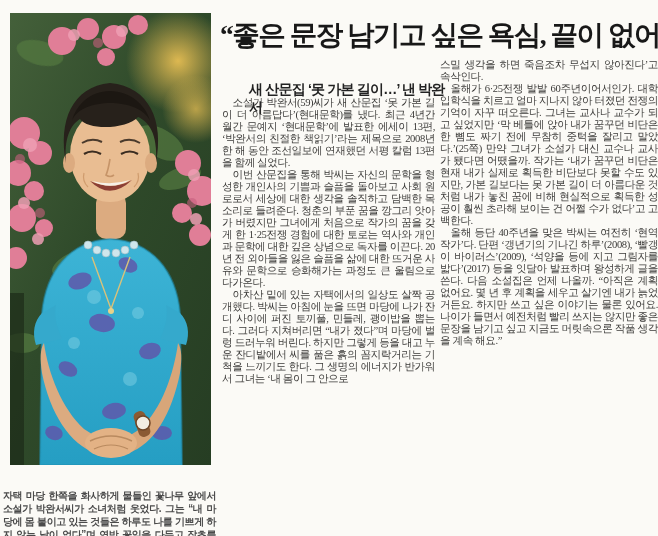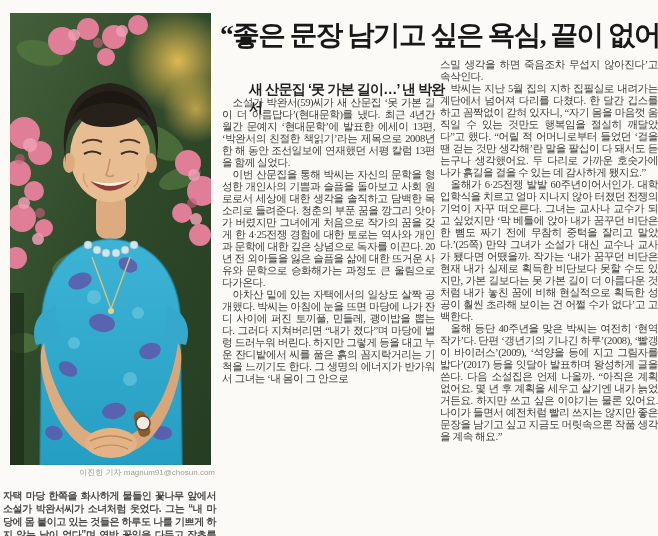--- a/index.html
+++ b/index.html
@@ -196,35 +196,33 @@
           <circle cx="106" cy="240" r="4"></circle>
         <circle cx="115" cy="237" r="4"></circle>
           <circle cx="124" cy="232" r="4"></circle>
       </g>
 
       <path d="M82 244 L101 296 L120 244" stroke="#d9c27a" stroke-width="1.4" fill="none"></path>
       <circle cx="101" cy="298" r="3" fill="#e7d28a"></circle>
     </svg>
   </div>
 
-  <div class="photo-credit">이진한 기자 magnum91@chosun.com</div>
 
   <p class="photo-caption"><span>자택 마당 한쪽을 화사하게 물들인 꽃나무 앞에서 소설가 박완서씨가 소녀처럼 웃었다. 그는 “내 마당에 몸 붙이고 있는 것들은 하루도 나를 기쁘게 하지 않는 날이 없다”며 연방 꽃잎을 다듬고 잡초를 솎았다.</span> </p>
 
   <h1 class="headline" style="margin:0;">“좋은 문장 남기고 싶은 욕심, 끝이 없어요”</h1>
 
   <h2 class="subhead" style="margin:12px;">새 산문집 ‘못 가본 길이…’ 낸 박완서</h2>
 
   <div class="col col1">
     <p>소설가 박완서(59)씨가 새 산문집 ‘못 가본 길이 더 아름답다’(현대문학)를 냈다. 최근 4년간 월간 문예지 ‘현대문학’에 발표한 에세이 13편, ‘박완서의 친절한 책읽기’라는 제목으로 2008년 한 해 동안 조선일보에 연재했던 서평 칼럼 13편을 함께 실었다.</p>
-    <p>이번 산문집을 통해 박씨는 자신의 문학을 형성한 개인사의 기쁨과 슬픔을 돌아보고 사회 원로로서 세상에 대한 생각을 솔직하고 담백한 목소리로 들려준다. 청춘의 부푼 꿈을 깡그리 앗아가 버렸지만 그녀에게 처음으로 작가의 꿈을 갖게 한 4·25전쟁 경험에 대한 토로는 역사와 개인과 문학에 대한 깊은 상념으로 독자를 이끈다. 20년 전 외아들을 잃은 슬픔을 삶에 대한 뜨거운 사유와 문학으로 승화해가는 과정도 큰 울림으로 다가온다.</p>
+    <p>이번 산문집을 통해 박씨는 자신의 문학을 형성한 개인사의 기쁨과 슬픔을 돌아보고 사회 원로로서 세상에 대한 생각을 솔직하고 담백한 목소리로 들려준다. 청춘의 부푼 꿈을 깡그리 앗아가 버렸지만 그녀에게 처음으로 작가의 꿈을 갖게 한 1·25전쟁 경험에 대한 토로는 역사와 개인과 문학에 대한 깊은 상념으로 독자를 이끈다. 20년 전 외아들을 잃은 슬픔을 삶에 대한 뜨거운 사유와 문학으로 승화해가는 과정도 큰 울림으로 다가온다.</p>
     <p>아차산 밑에 있는 자택에서의 일상도 살짝 공개했다. 박씨는 아침에 눈을 뜨면 마당에 나가 잔디 사이에 퍼진 토끼풀, 민들레, 괭이밥을 뽑는다. 그러다 지쳐버리면 “내가 졌다”며 마당에 벌렁 드러누워 버린다. 하지만 그렇게 등을 대고 누운 잔디밭에서 씨를 품은 흙의 꼼지락거리는 기척을 느끼기도 한다. 그 생명의 에너지가 반가워서 그녀는 ‘내 몸이 그 안으로</p>
   </div>
 
   <div class="col col2">
     <p class="cont">스밀 생각을 하면 죽음조차 무섭지 않아진다’고 속삭인다.</p>
-    <p>박씨는 지난 5월 집의 지하 집필실로 내려가는 계단에서 넘어져 다리를 다쳤다. 한 달간 깁스를 하고 꼼짝없이 갇혀 있자니, “자기 몸을 마음껏 움직일 수 있는 것만도 행복임을 절실히 깨달았다”고 했다. “어릴 적 어머니로부터 들었던 ‘걸을 땐 걷는 것만 생각해’란 말을 팔십이 다 돼서도 듣는구나 생각했어요. 두 다리로 가까운 호숫가에 나가 흙길을 걸을 수 있는 데 감사하게 됐지요.”</p>
     <p>올해가 6·25전쟁 발발 60주년이어서인가. 대학 입학식을 치르고 얼마 지나지 않아 터졌던 전쟁의 기억이 자꾸 떠오른다. 그녀는 교사나 교수가 되고 싶었지만 ‘막 베틀에 앉아 내가 꿈꾸던 비단은 한 뼘도 짜기 전에 무참히 중턱을 잘리고 말았다.’(25쪽) 만약 그녀가 소설가 대신 교수나 교사가 됐다면 어땠을까. 작가는 ‘내가 꿈꾸던 비단은 현재 내가 실제로 획득한 비단보다 못할 수도 있지만, 가본 길보다는 못 가본 길이 더 아름다운 것처럼 내가 놓친 꿈에 비해 현실적으로 획득한 성공이 훨씬 초라해 보이는 건 어쩔 수가 없다’고 고백한다.</p>
     <p>올해 등단 40주년을 맞은 박씨는 여전히 ‘현역작가’다. 단편 ‘갱년기의 기나긴 하루’(2008), ‘빨갱이 바이러스’(2009), ‘석양을 등에 지고 그림자를 밟다’(2017) 등을 잇달아 발표하며 왕성하게 글을 쓴다. 다음 소설집은 언제 나올까. “아직은 계획 없어요. 몇 년 후 계획을 세우고 살기엔 내가 늙었거든요. 하지만 쓰고 싶은 이야기는 물론 있어요. 나이가 들면서 예전처럼 빨리 쓰지는 않지만 좋은 문장을 남기고 싶고 지금도 머릿속으론 작품 생각을 계속 해요.”</p>
 
   </div>
 
 </div>
 
 </body></html>

